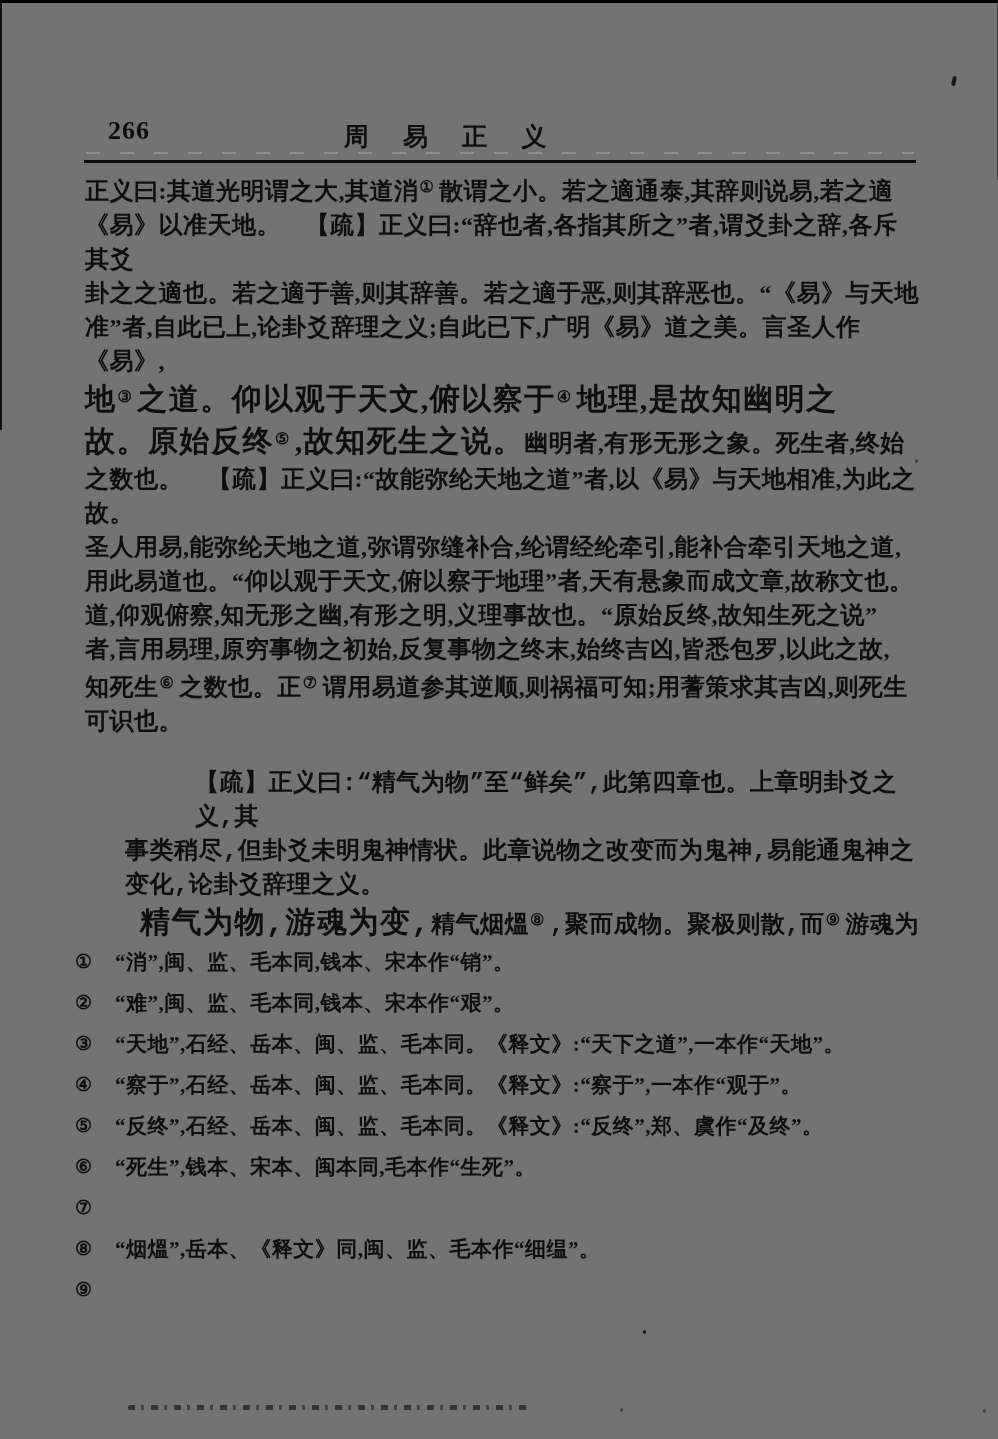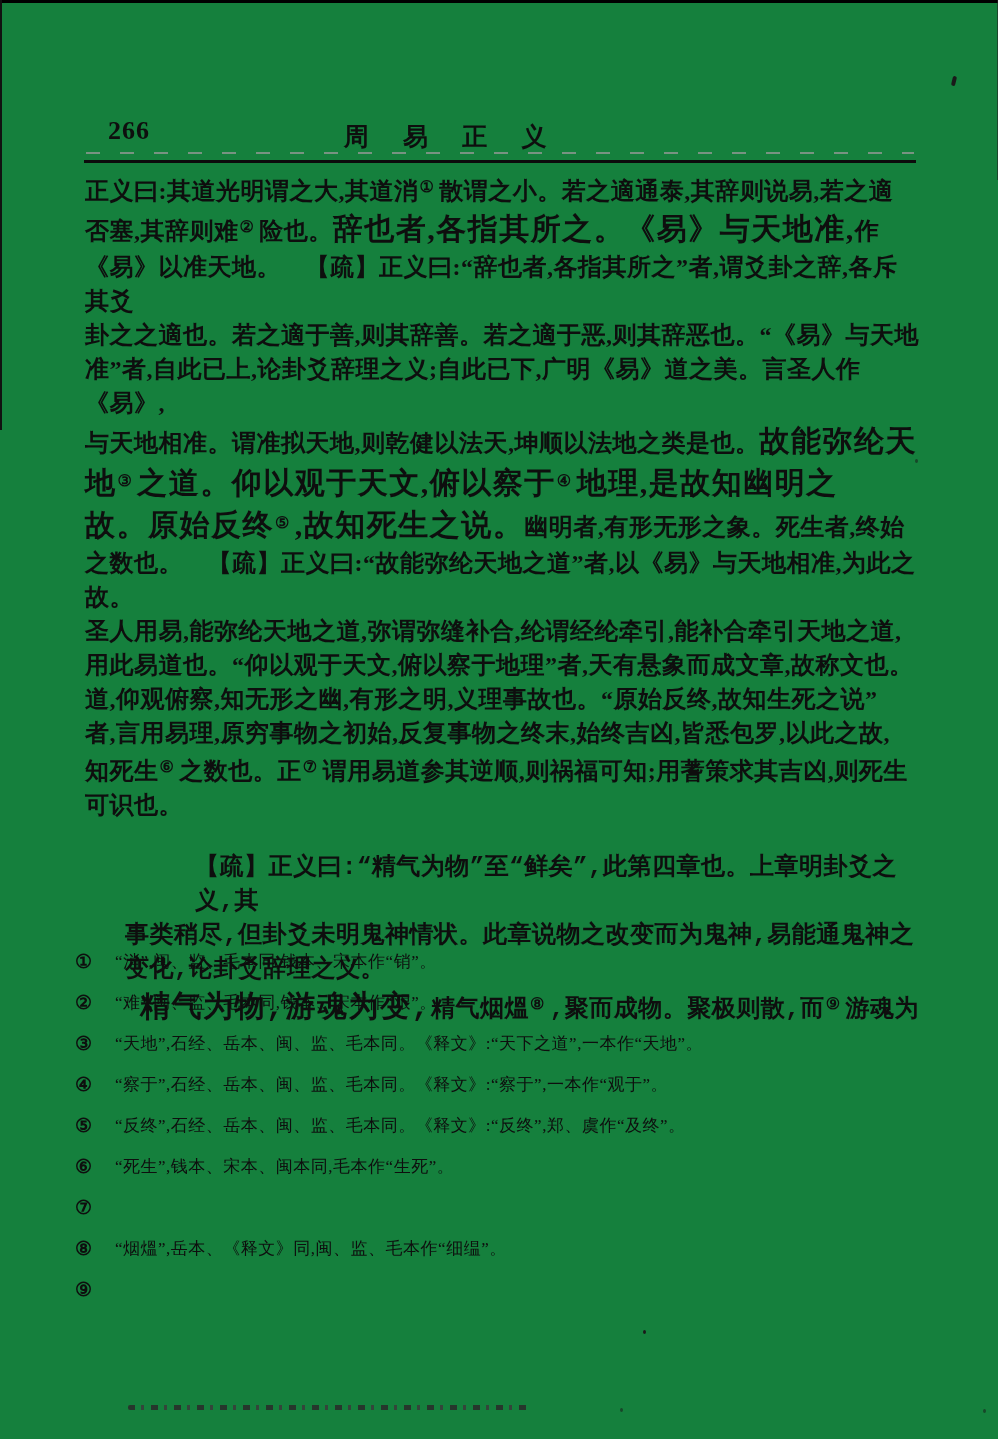--- a/index.html
+++ b/index.html
@@ -1,19 +1,19 @@
 <!DOCTYPE html>
 <html><head>
 <meta charset="utf-8">
 <style>
   html,body{margin:0;padding:0;background:#d8d8d8;}
   #page{
     position:relative;
     width:998px;height:1439px;
-    background:#15803d;
+    background:#737373;
     font-family:"Liberation Serif","DejaVu Serif",serif;
     color:#0e0e0e;
     overflow:hidden;
     box-sizing:border-box;
   }
   
   .edge-top{position:absolute;left:0;top:0;width:998px;height:3px;background:#000;}
   .edge-left{position:absolute;left:0;top:0;width:2px;height:430px;background:#111;}
   .edge-right{position:absolute;right:0;top:0;width:1px;height:180px;background:#222;opacity:.6;}
 
@@ -32,21 +32,21 @@
          letter-spacing:.5px;}
   .seg-n{font-size:24px;margin-top:44px;}
   .seg-b{font-size:30px;line-height:42px;font-weight:700;letter-spacing:1.5px;}
   .seg-s{font-size:16px;vertical-align:7px;margin:0 5px 0 1px;font-weight:600;}
   .para2{margin-top:29px;padding-left:40px;font-family:Liberation Mono, monospace;}
 
   
   .fnotes{position:absolute;left:75px;top:948px;width:860px;}
   .fnote{display:flex;margin-bottom:13px;}
   .fmark{width:40px;flex:0 0 40px;font-size:19px;line-height:28px;font-weight:600;}
-  .ftext{font-size:17px;line-height:28px;font-weight:400;letter-spacing:.5px;white-space:pre-wrap;}
+  .ftext{font-size:21px;line-height:28px;font-weight:700;letter-spacing:.5px;white-space:pre-wrap;}
 
   
   .art{position:absolute;background:#1a1a1a;}
   .art-tick{width:4px;height:10px;border-radius:2px;transform:rotate(14deg);}
   .art-dot{width:3px;height:4px;border-radius:50%;}
   .art-smudge{left:128px;top:1405px;width:400px;height:5px;background:
      repeating-linear-gradient(90deg,#2a2a2a 0 7px,transparent 7px 13px,#3a3a3a 13px 16px,transparent 16px 23px);
      filter:blur(.7px);opacity:.85;border-radius:2px;}
   .art-faint{opacity:.55;}
 </style>
@@ -60,25 +60,23 @@
   <div class="edge-right"></div>
 
   <div class="pagenum">266</div>
   <div class="htitle">周 易 正 义</div>
   <div class="hrule-noise"></div>
   <div class="hrule"></div>
 
   <div class="bodytext">
     <div>
         <div class="tline"><span class="seg-n">正义曰:其道光明谓之大,其道消</span><span class="seg-s">①</span><span class="seg-n">散谓之小。若之適通泰,其辞则说易,若之適</span></div>
-        <div class="tline"><span class="seg-n">否塞,其辞则难</span><span class="seg-s">②</span><span class="seg-n">险也。</span><span class="seg-b">辞也者,各指其所之。《易》与天地准,</span><span class="seg-n">作</span></div>
         <div class="tline"><span class="seg-n">《易》以准天地。　【疏】正义曰:“辞也者,各指其所之”者,谓爻卦之辞,各斥其爻</span></div>
         <div class="tline"><span class="seg-n">卦之之適也。若之適于善,则其辞善。若之適于恶,则其辞恶也。“《易》与天地</span></div>
         <div class="tline"><span class="seg-n">准”者,自此已上,论卦爻辞理之义;自此已下,广明《易》道之美。言圣人作《易》,</span></div>
-        <div class="tline"><span class="seg-n">与天地相准。谓准拟天地,则乾健以法天,坤顺以法地之类是也。</span><span class="seg-b">故能弥纶天</span></div>
         <div class="tline"><span class="seg-b">地</span><span class="seg-s">③</span><span class="seg-b">之道。仰以观于天文,俯以察于</span><span class="seg-s">④</span><span class="seg-b">地理,是故知幽明之</span></div>
         <div class="tline"><span class="seg-b">故。原始反终</span><span class="seg-s">⑤</span><span class="seg-b">,故知死生之说。</span><span class="seg-n">幽明者,有形无形之象。死生者,终始</span></div>
         <div class="tline"><span class="seg-n">之数也。　【疏】正义曰:“故能弥纶天地之道”者,以《易》与天地相准,为此之故。</span></div>
         <div class="tline"><span class="seg-n">圣人用易,能弥纶天地之道,弥谓弥缝补合,纶谓经纶牵引,能补合牵引天地之道,</span></div>
         <div class="tline"><span class="seg-n">用此易道也。“仰以观于天文,俯以察于地理”者,天有悬象而成文章,故称文也。</span></div>
         <div class="tline"><span class="seg-n">道,仰观俯察,知无形之幽,有形之明,义理事故也。“原始反终,故知生死之说”</span></div>
         <div class="tline"><span class="seg-n">者,言用易理,原穷事物之初始,反复事物之终末,始终吉凶,皆悉包罗,以此之故,</span></div>
         <div class="tline"><span class="seg-n">知死生</span><span class="seg-s">⑥</span><span class="seg-n">之数也。正</span><span class="seg-s">⑦</span><span class="seg-n">谓用易道参其逆顺,则祸福可知;用蓍策求其吉凶,则死生</span></div>
         <div class="tline"><span class="seg-n">可识也。</span></div>
       </div>

